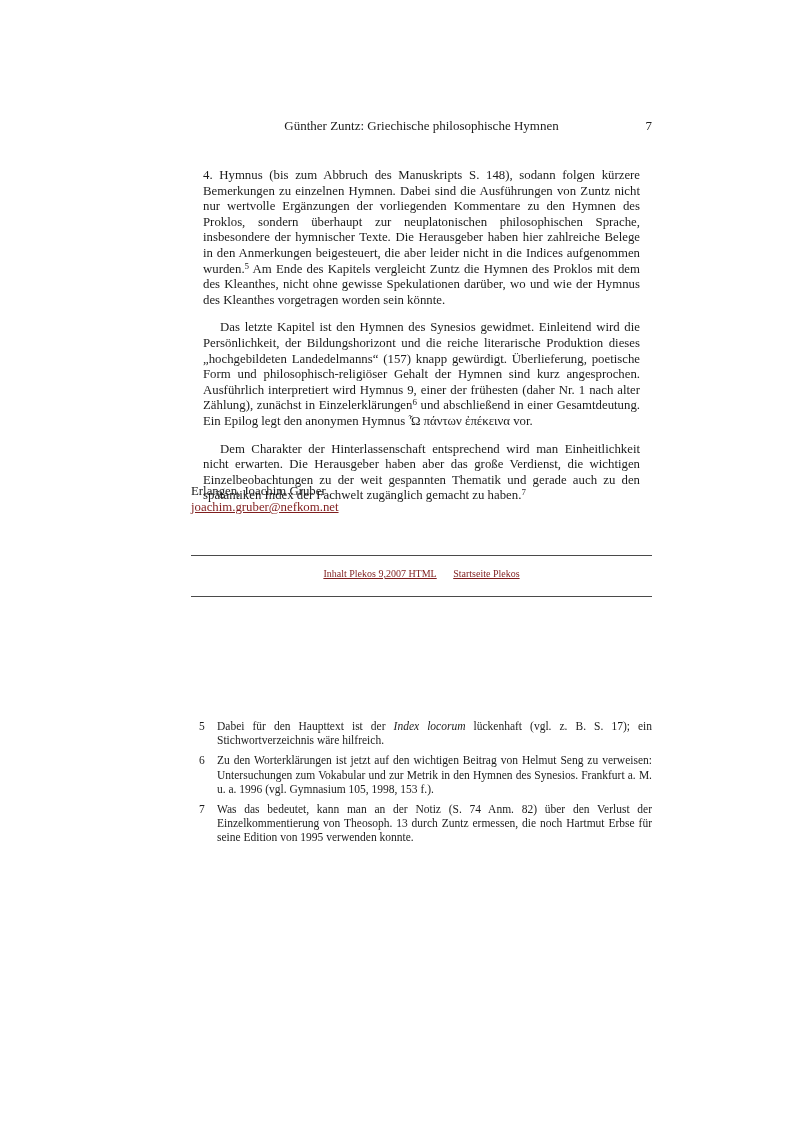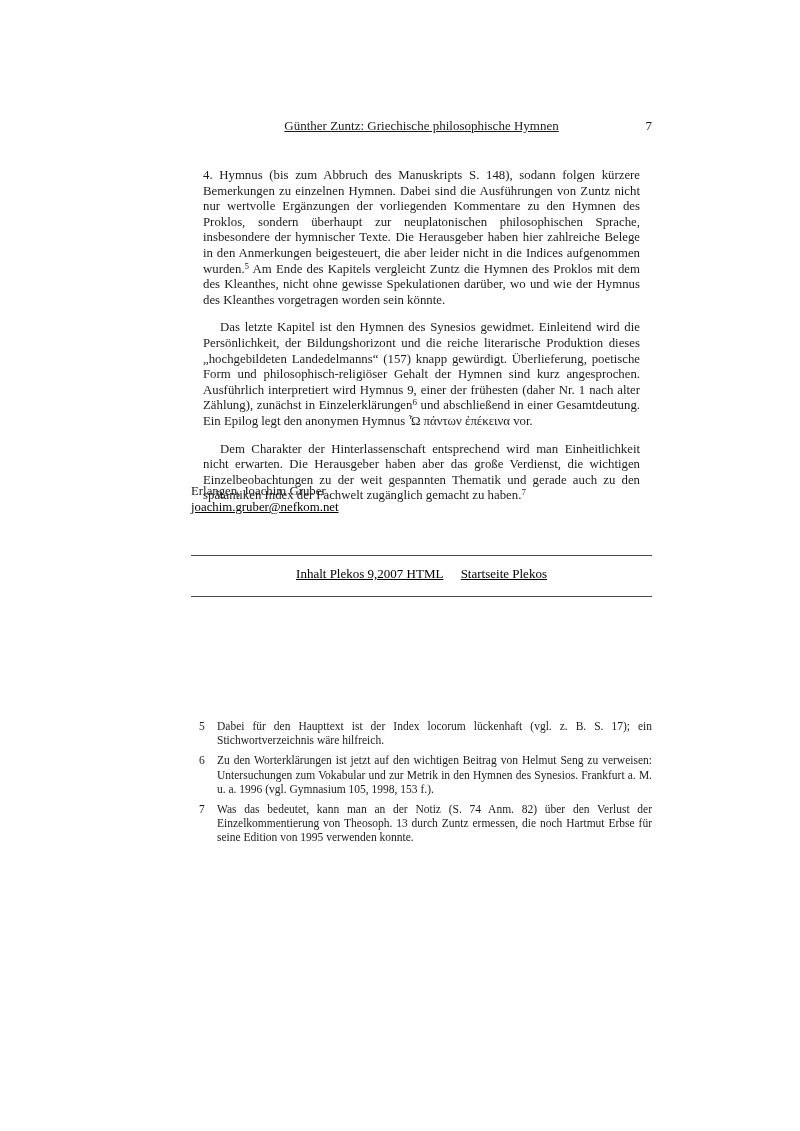--- a/index.html
+++ b/index.html
@@ -21,21 +21,20 @@
     left: 191px;
     width: 461px;
   }
 
   
   .running-header {
     top: 118px;
     font-size: 13px;
     line-height: 16px;
     text-align: center;
-    text-decoration: underline;
   }
   .running-header .pagenum {
     position: absolute;
     right: 0;
     top: 0;
   }
 
   
   .bodytext {
     top: 156px;
@@ -56,42 +55,42 @@
     vertical-align: 4px;
   }
 
   
   .signature {
     top: 484px;
     font-size: 12.8px;
     line-height: 15.8px;
   }
   a.plainlink {
-    color: #000000;
+    color: #7f1d1d;
     text-decoration: underline;
     cursor: pointer;
   }
 
   
   .rule {
     position: absolute;
     left: 191px;
     width: 461px;
     height: 0;
     border: none;
     border-top: 1.5px solid #4a4a4a;
     margin: 0;
   }
   .rule.r1 { top: 555px; }
   .rule.r2 { top: 596px; }
 
   
   .navlinks {
     top: 566px;
-    font-size: 13px;
+    font-size: 10px;
     line-height: 16px;
     text-align: center;
   }
   .navlinks a { margin: 0 7px; }
 
   
   .footnotes {
     top: 719px;
     font-size: 11.5px;
     line-height: 14.2px;
@@ -100,21 +99,21 @@
   .footnote {
     position: relative;
     padding-left: 26px;
     margin-bottom: 6px;
   }
   .fn-num {
     position: absolute;
     left: 8px;
     top: 0;
   }
-  .it { }
+  .it { font-style: italic; }
 </style>
 </head>
 <body>
 
 <div class="page">
 
   <div class="col running-header">
     <span>Günther Zuntz: Griechische philosophische Hymnen</span>
     <span class="pagenum">7</span>
   </div>

